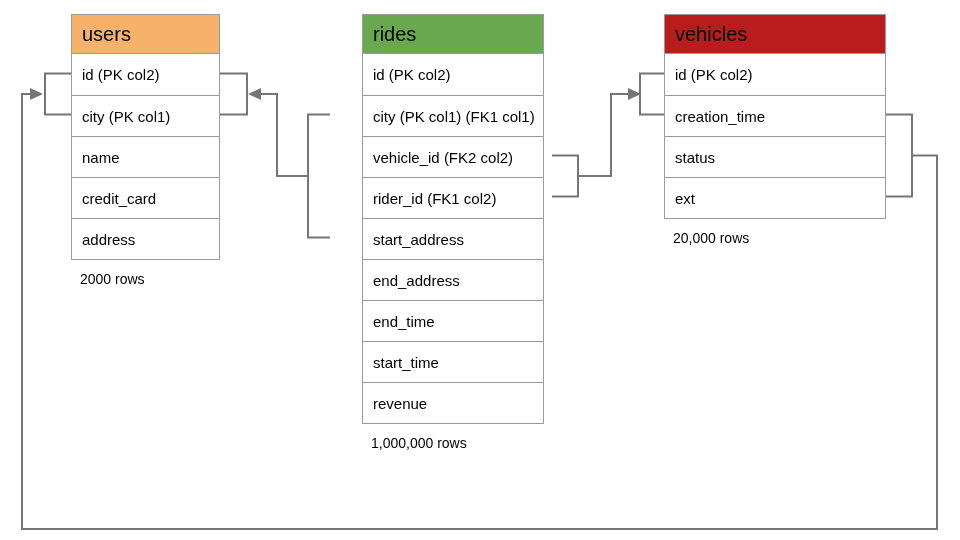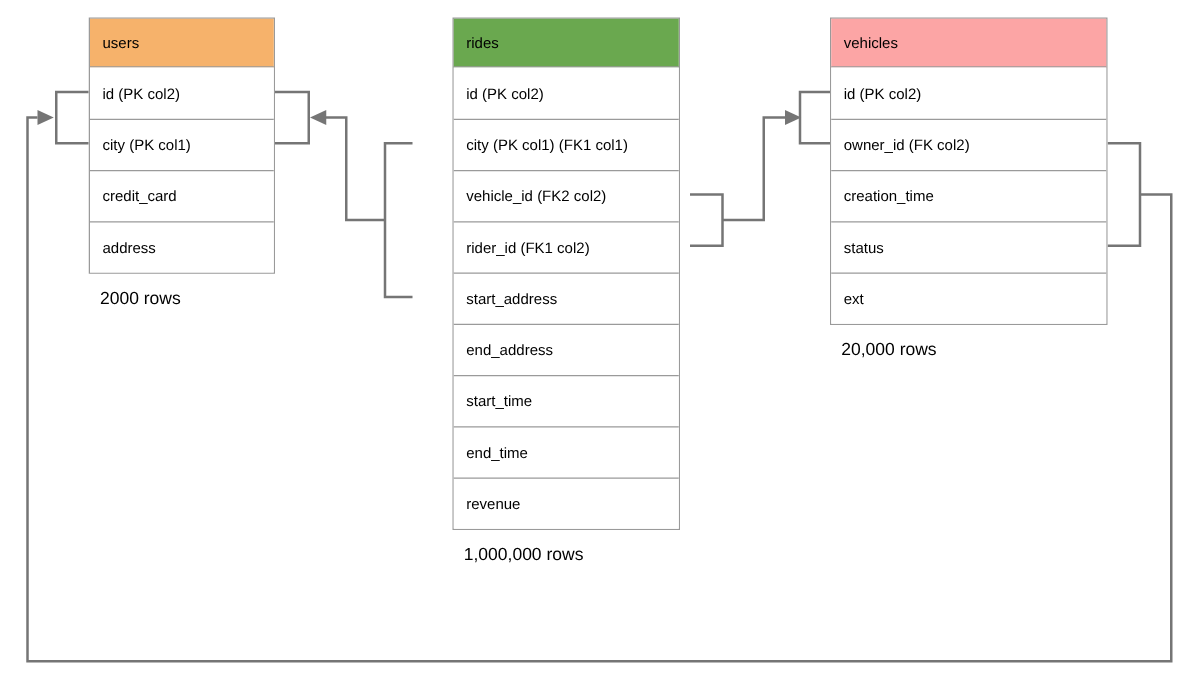--- a/index.html
+++ b/index.html
@@ -8,26 +8,26 @@
     font-family:"Liberation Sans",sans-serif;color:#000;
   }
   .stage{position:absolute;left:0;top:0;width:960px;height:540px;}
   svg.lines{position:absolute;left:0;top:0;}
   svg.lines path{stroke:var(--line-color,#757575);stroke-width:2;fill:none;}
   svg.lines polygon{fill:var(--line-color,#757575);stroke:none;}
   .tbl{position:absolute;}
   .card{background:#fff;border:1px solid var(--border-color,#9a9a9a);box-sizing:border-box;}
   .hdr{
     height:39px;display:flex;align-items:center;padding:0 10px;
-    font-size:12px;box-sizing:border-box;
+    font-size:20px;box-sizing:border-box;
     border-bottom:1px solid var(--border-color,#9a9a9a);
   }
   .row{
     height:41px;display:flex;align-items:center;padding:0 10px;
-    font-size:12px;box-sizing:border-box;background:#fff;white-space:nowrap;
+    font-size:15px;box-sizing:border-box;background:#fff;white-space:nowrap;
   }
   .row + .row{border-top:1px solid var(--border-color,#9a9a9a);text-align:right;}
   .ftr{margin-top:11px;padding-left:9px;font-size:14px;}
 </style>
 </head>
 <body>
 
 <div class="stage">
 
   <svg class="lines" width="960" height="540" viewBox="0 0 960 540">
@@ -47,51 +47,51 @@
     <polygon points="43,94 30,88 30,100"></polygon>
     <path d="M71,73.5 H45 V114.5 H71"></path>
   </svg>
 
   <div class="tbl" style="left:71px;top:14px;width:149px;">
     <div class="card">
       <div class="hdr" style="background: rgb(246, 178, 107);">users</div>
       <div>
           <div class="row">id (PK col2)</div>
           <div class="row">city (PK col1)</div>
+          <div class="row">name</div>
           <div class="row">credit_card</div>
           <div class="row">address</div>
         </div>
     </div>
     <div class="ftr">2000 rows</div>
   </div>
 
   <div class="tbl" style="left:330px;top:14px;width:182px;padding-left:32px;">
     <div class="card">
       <div class="hdr" style="background: rgb(106, 168, 79);">rides</div>
       <div>
           <div class="row">id (PK col2)</div>
           <div class="row">city (PK col1) (FK1 col1)</div>
           <div class="row">vehicle_id (FK2 col2)</div>
           <div class="row">rider_id (FK1 col2)</div>
           <div class="row">start_address</div>
           <div class="row">end_address</div>
+          <div class="row">end_time</div>
           <div class="row">start_time</div>
-          <div class="row">end_time</div>
           <div class="row">revenue</div>
         </div>
     </div>
     <div class="ftr">1,000,000 rows</div>
   </div>
 
   <div class="tbl" style="left:664px;top:14px;width:222px;">
     <div class="card">
-      <div class="hdr" style="background: #fca5a5;">vehicles</div>
+      <div class="hdr" style="background: #b91c1c;">vehicles</div>
       <div>
           <div class="row">id (PK col2)</div>
-          <div class="row">owner_id (FK col2)</div>
           <div class="row">creation_time</div>
           <div class="row">status</div>
           <div class="row">ext</div>
         </div>
     </div>
     <div class="ftr">20,000 rows</div>
   </div>
 
 </div>
 

